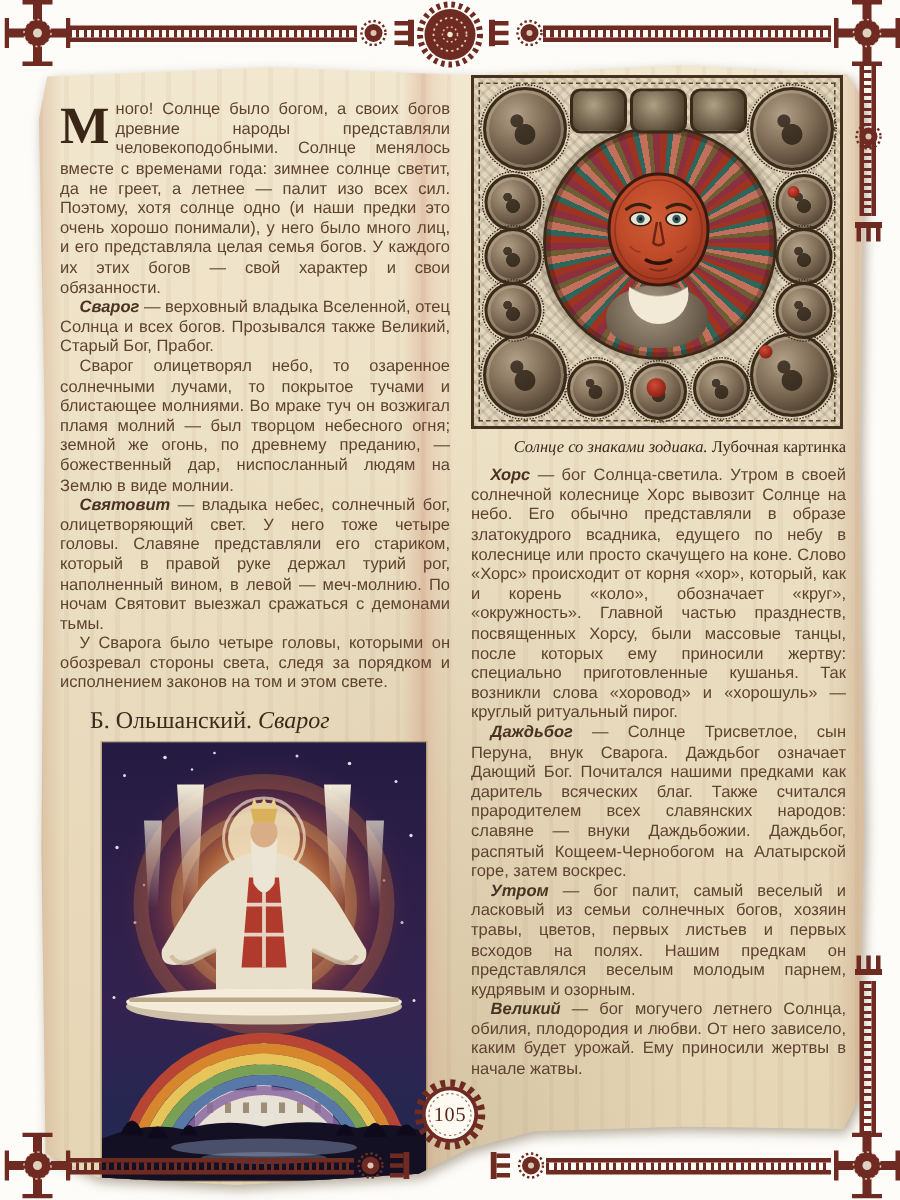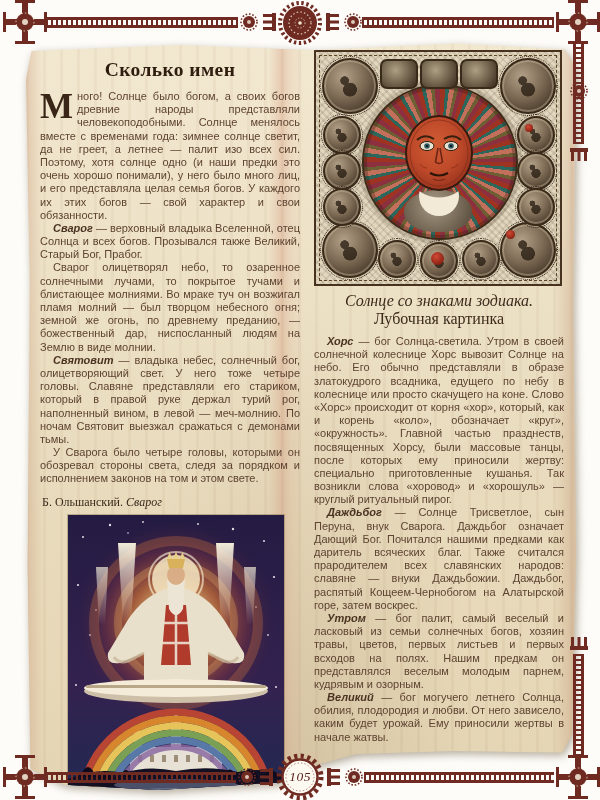--- a/index.html
+++ b/index.html
@@ -43,23 +43,23 @@
   .title{margin:0 0 9px 0;text-align:center;font-family:"Liberation Serif",serif;
          font-weight:bold;font-size:19.5px;line-height:1.18;color:var(--title);letter-spacing:.4px;}
   .t-line{display:block;}
 
   .para{margin:0;font-size:11px;line-height:1.2;text-align:justify;text-indent:13px;}
   .para.intro{text-indent:0;}
   .dropcap{float:left;font-family:"Liberation Serif",serif;font-weight:bold;font-size:35px;
            line-height:.78;color:#3a2617;margin:3px 4px 0 0;}
   .lead{font-weight:bold;font-style:italic;color:#4a3322;}
 
-  .caption{font-family:"Liberation Serif",serif;font-size:12px;color:#3c2a1c;margin:9px 0 5px 2px;}
+  .caption{font-family:"Liberation Serif",serif;font-size:16px;color:#3c2a1c;margin:9px 0 5px 20px;}
   .cap-italic{font-style:italic;}
-  .caption-right{text-align:center;font-size:16px;margin:6px 0 7px 0;}
+  .caption-right{text-align:right;font-size:11px;margin:6px 0 7px 0;}
 
   
   .svarog{position:relative;width:216px;height:292px;margin-left:28px;background:#1c1636;
           box-shadow:0 0 0 1px rgba(120,95,60,.4);}
 
   
   .zodiac{position:relative;width:244px;height:232px;border:2px solid #46321e;overflow:hidden;
       background:
         repeating-linear-gradient(45deg,rgba(70,50,35,.12) 0 2px,rgba(0,0,0,0) 2px 5px),
         repeating-linear-gradient(-45deg,rgba(70,50,35,.10) 0 2px,rgba(0,0,0,0) 2px 6px),
@@ -84,21 +84,21 @@
       background:radial-gradient(circle at 50% 62%,#241a10 28%,rgba(0,0,0,0) 30%),
                  radial-gradient(circle at 32% 32%,#241a10 14%,rgba(0,0,0,0) 16%);}
   .med.big{width:52px;height:52px;}
   .med.small{width:34px;height:34px;}
   .panel{position:absolute;width:34px;height:26px;border-radius:7px;z-index:6;border:2px solid #3a2a1a;
       background:radial-gradient(circle at 40% 35%,#ada083,#6e604a 55%,#443625 90%);}
   .reddot{position:absolute;border-radius:50%;z-index:7;
       background:radial-gradient(circle at 40% 35%,#d04a36,#8a1f12 75%);}
 
   
-  .pagenum-wrap{position:absolute;left:276px;top:753px;width:48px;height:48px;z-index:12;font-style:italic;}
+  .pagenum-wrap{position:absolute;left:276px;top:719px;width:48px;height:48px;z-index:12;}
   .pagenum{position:absolute;inset:0;display:flex;align-items:center;justify-content:center;
       font-family:"Liberation Serif",serif;font-size:13.5px;color:#5a251c;letter-spacing:.5px;}
 </style>
 </head>
 <body>
 
 <div class="stage">
 
   <div class="hbar" style="left:46px;top:17px;width:192px;"></div>
   <div class="hbar" style="left:362px;top:17px;width:192px;"></div>
@@ -249,21 +249,20 @@
       <circle cx="9" cy="9" r="6" fill="#6f2b22"></circle>
       <circle cx="9" cy="9" r="8" fill="none" stroke="#6f2b22" stroke-width="1.6" stroke-dasharray="1.6 1.8"></circle>
       <circle cx="9" cy="9" r="2" fill="#f6eedc" opacity=".8"></circle>
     </svg>
 
   <div class="parch-shadow">
   <div class="parchment">
 
     <div class="col col-left">
       <h1 class="title">
-        <span class="t-line">Сколько имен</span>
       </h1>
       <p class="para intro"><span class="dropcap">М</span><span>ного! Солнце было богом, а своих богов древние народы представляли человекоподобными. Солнце менялось вместе с временами года: зимнее солнце светит, да не греет, а летнее — палит изо всех сил. Поэтому, хотя солнце одно (и наши предки это очень хорошо понимали), у него было много лиц, и его представляла целая семья богов. У каждого их этих богов — свой характер и свои обязанности.</span></p>
       <p class="para"><span class="lead">Сварог</span><span> — верховный владыка Вселенной, отец Солнца и всех богов. Прозывался также Великий, Старый Бог, Прабог.</span></p>
       <p class="para"><span>Сварог олицетворял небо, то озаренное солнечными лучами, то покрытое тучами и блистающее молниями. Во мраке туч он возжигал пламя молний — был творцом небесного огня; земной же огонь, по древнему преданию, — божественный дар, ниспосланный людям на Землю в виде молнии.</span></p>
       <p class="para"><span class="lead">Святовит</span><span> — владыка небес, солнечный бог, олицетворяющий свет. У него тоже четыре головы. Славяне представляли его стариком, который в правой руке держал турий рог, наполненный вином, в левой — меч-молнию. По ночам Святовит выезжал сражаться с демонами тьмы.</span></p>
       <p class="para"><span>У Сварога было четыре головы, которыми он обозревал стороны света, следя за порядком и исполнением законов на том и этом свете.</span></p>
 
       <div class="caption"><span>Б. Ольшанский. </span><span class="cap-italic">Сварог</span></div>
 
       <div class="svarog">

